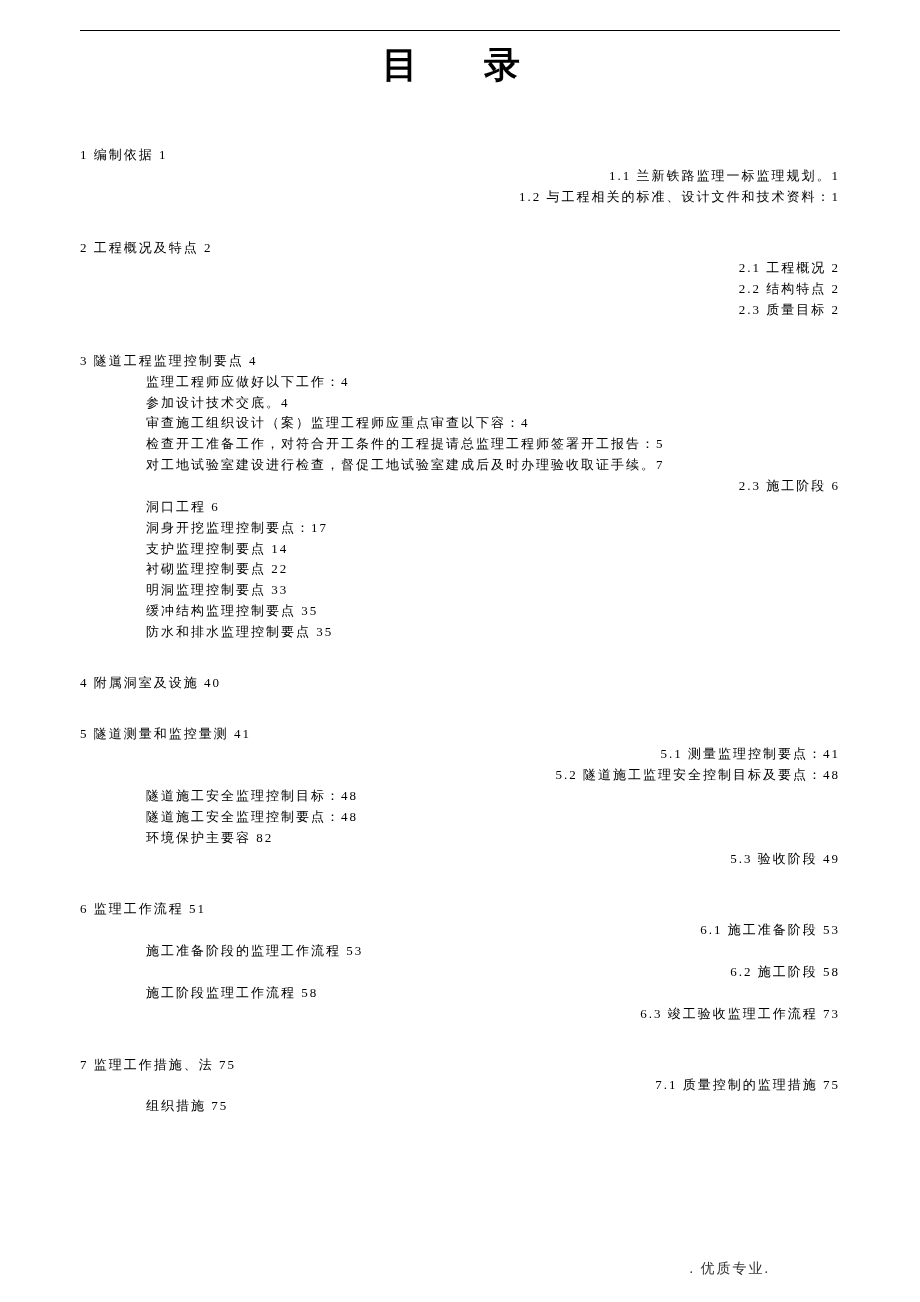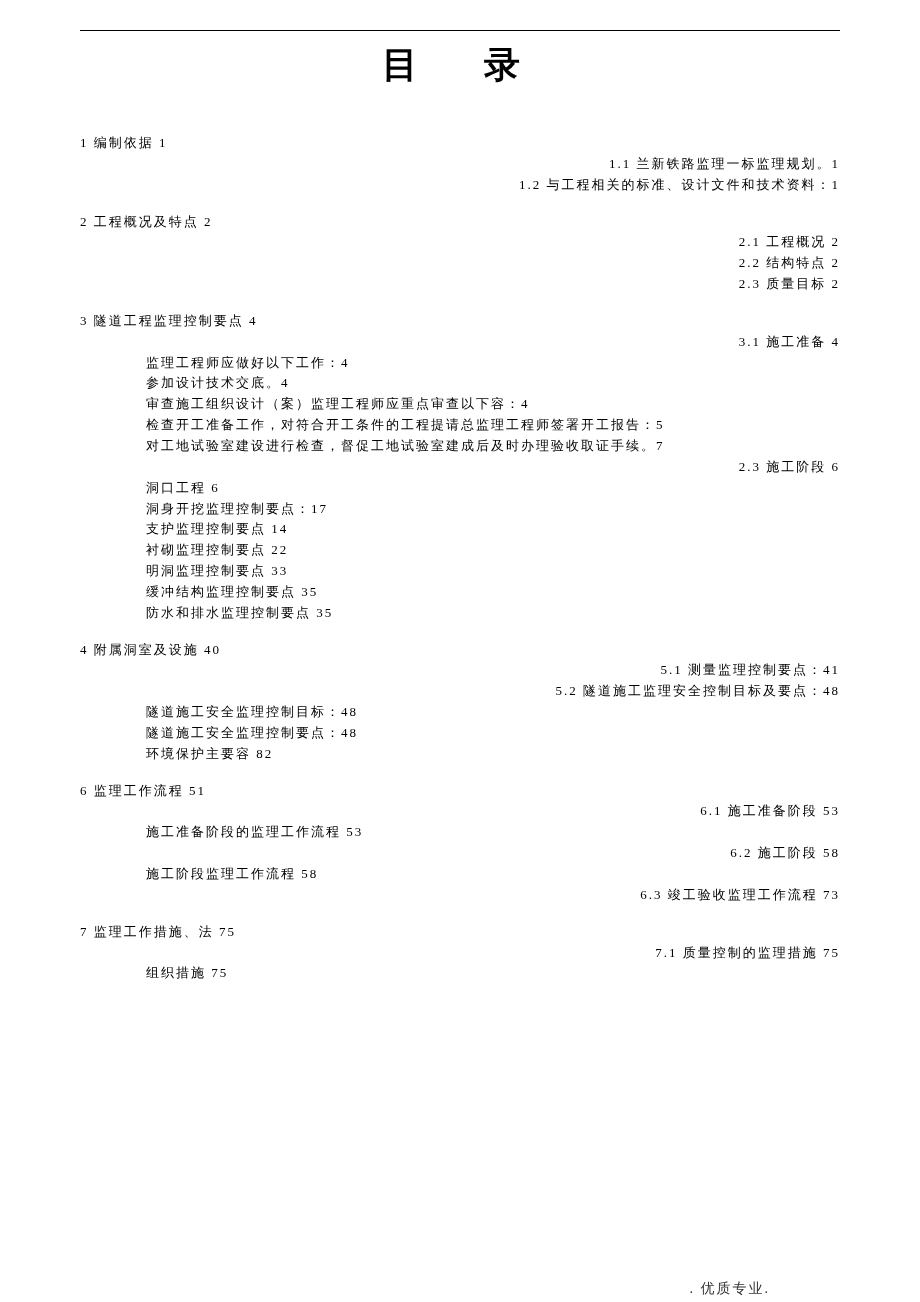--- a/index.html
+++ b/index.html
@@ -18,46 +18,46 @@
     }
     .rule {
       border-top: 1.5px solid #000;
       margin: 0 0 10px 0;
     }
     .title {
       text-align: center;
       font-size: 36px;
       font-weight: bold;
       letter-spacing: 28px;
-      margin: 6px 0 44px 10px;
+      margin: 6px 0 56px 10px;
       font-family: "SimHei", "黑体", sans-serif;
     }
     .toc {
       font-size: 13px;
       line-height: 1.45;
     }
     .l1 {
       margin: 0 0 2px 0;
       letter-spacing: 2px;
     }
     .l2 {
       margin: 0 0 2px 32px;
       letter-spacing: 2px;
       text-align: right;
     }
     .l3 {
       margin: 0 0 2px 66px;
       letter-spacing: 2px;
     }
     .section-gap {
-      margin-top: 18px;
+      margin-top: 32px;
     }
     .footer {
       position: absolute;
-      bottom: 4px;
+      bottom: 24px;
       right: 150px;
       font-size: 14px;
       letter-spacing: 2px;
       color: #333;
     }
   </style>
 </head>
 <body>
 
 <div class="page">
@@ -69,42 +69,43 @@
     <div class="l1">1 编制依据 1</div>
     <div class="l2">1.1 兰新铁路监理一标监理规划。1</div>
     <div class="l2">1.2 与工程相关的标准、设计文件和技术资料：1</div>
 
     <div class="l1 section-gap">2 工程概况及特点 2</div>
     <div class="l2">2.1 工程概况 2</div>
     <div class="l2">2.2 结构特点 2</div>
     <div class="l2">2.3 质量目标 2</div>
 
     <div class="l1 section-gap">3 隧道工程监理控制要点 4</div>
-    <div class="l2">3.1 施工准备 4</div>
     <div class="l3">监理工程师应做好以下工作：4</div>
     <div class="l3">参加设计技术交底。4</div>
     <div class="l3">审查施工组织设计（案）监理工程师应重点审查以下容：4</div>
     <div class="l3">检查开工准备工作，对符合开工条件的工程提请总监理工程师签署开工报告：5</div>
     <div class="l3">对工地试验室建设进行检查，督促工地试验室建成后及时办理验收取证手续。7</div>
     <div class="l2">2.3 施工阶段 6</div>
     <div class="l3">洞口工程 6</div>
     <div class="l3">洞身开挖监理控制要点：17</div>
     <div class="l3">支护监理控制要点 14</div>
     <div class="l3">衬砌监理控制要点 22</div>
     <div class="l3">明洞监理控制要点 33</div>
     <div class="l3">缓冲结构监理控制要点 35</div>
     <div class="l3">防水和排水监理控制要点 35</div>
 
     <div class="l1 section-gap">4 附属洞室及设施 40</div>
 
+    <div class="l1 section-gap">5 隧道测量和监控量测 41</div>
     <div class="l2">5.1 测量监理控制要点：41</div>
     <div class="l2">5.2 隧道施工监理安全控制目标及要点：48</div>
     <div class="l3">隧道施工安全监理控制目标：48</div>
     <div class="l3">隧道施工安全监理控制要点：48</div>
     <div class="l3">环境保护主要容 82</div>
+    <div class="l2">5.3 验收阶段 49</div>
 
     <div class="l1 section-gap">6 监理工作流程 51</div>
     <div class="l2">6.1 施工准备阶段 53</div>
     <div class="l3">施工准备阶段的监理工作流程 53</div>
     <div class="l2">6.2 施工阶段 58</div>
     <div class="l3">施工阶段监理工作流程 58</div>
     <div class="l2">6.3 竣工验收监理工作流程 73</div>
 
     <div class="l1 section-gap">7 监理工作措施、法 75</div>
     <div class="l2">7.1 质量控制的监理措施 75</div>

